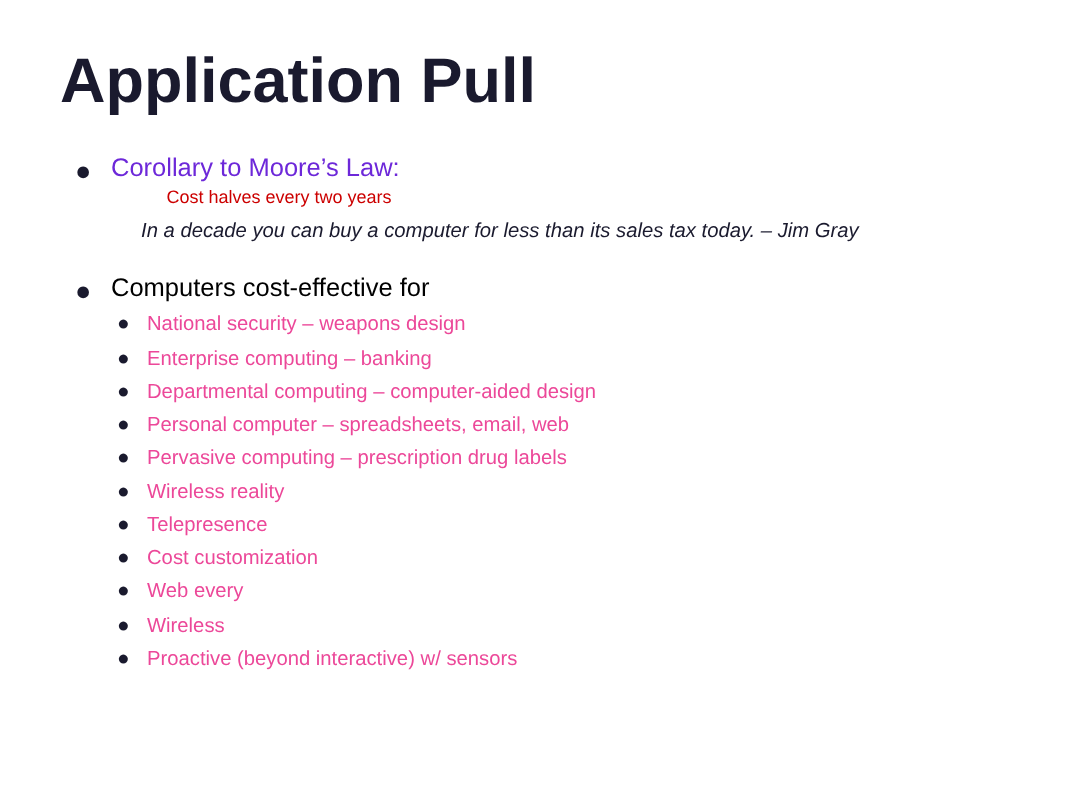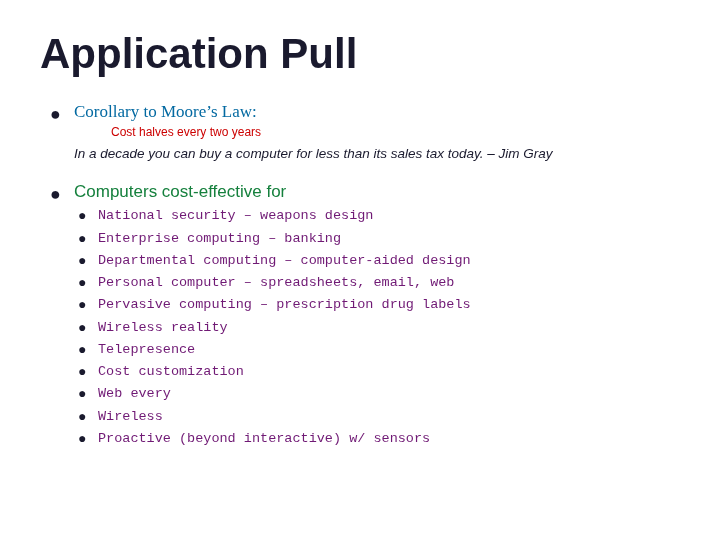--- a/index.html
+++ b/index.html
@@ -48,48 +48,49 @@
       margin-top: 2px;
       min-width: 14px;
     }
 
     .item-content {
       flex: 1;
     }
 
     .corollary-text {
       font-size: 17px;
-      color: #0369a1;
-      font-family: Liberation Serif, serif;
+      color: #6d28d9;
+      font-family: Liberation Sans, sans-serif;
       margin-top: 32px;
     }
 
     .cost-text {
       font-size: 12px;
       color: #cc0000;
       font-family: Arial, sans-serif;
       margin-left: 37px;
     }
 
     .quote-block {
+      margin-left: 20px;
       margin-top: 4px;
       margin-bottom: 8px;
     }
 
     .quote-text {
       font-size: 13.5px;
       color: #1a1a2e;
       font-style: italic;
       font-family: Arial, sans-serif;
       line-height: 1.5;
     }
 
     .computers-text {
       font-size: 17px;
-      color: #15803d;
+      color: #000000;
       font-family: Arial, sans-serif;
     }
 
     .sub-list {
       margin-top: 4px;
       padding-left: 4px;
     }
 
     .sub-item {
       display: flex;
@@ -100,22 +101,22 @@
     .bullet-inner {
       color: #1a1a2e;
       font-size: 14px;
       margin-right: 8px;
       margin-top: 1px;
       min-width: 12px;
     }
 
     .sub-item-text {
       font-size: 13.5px;
-      color: #701a75;
-      font-family: Liberation Mono, monospace;
+      color: #ec4899;
+      font-family: Liberation Sans, sans-serif;
       line-height: 1.5;
     }
   </style>
 </head>
 <body>
 
 <div class="slide">
 
   <h1 class="title">Application Pull</h1>
 

